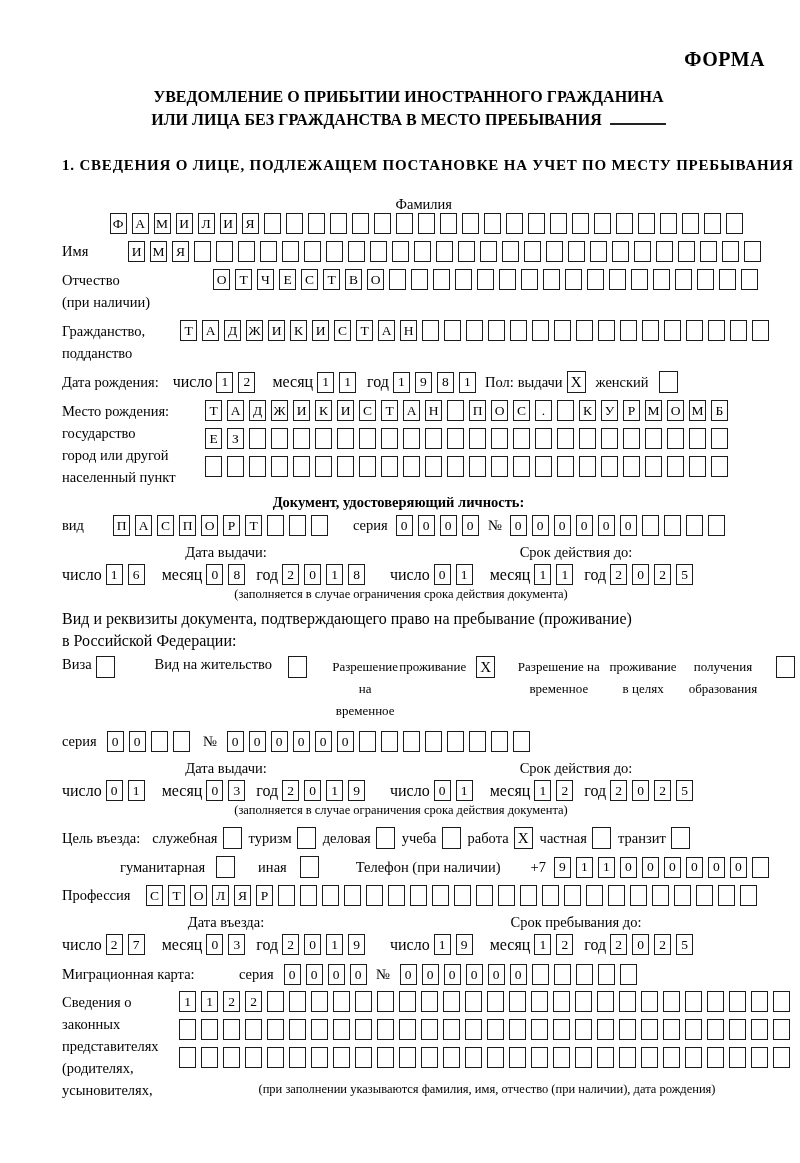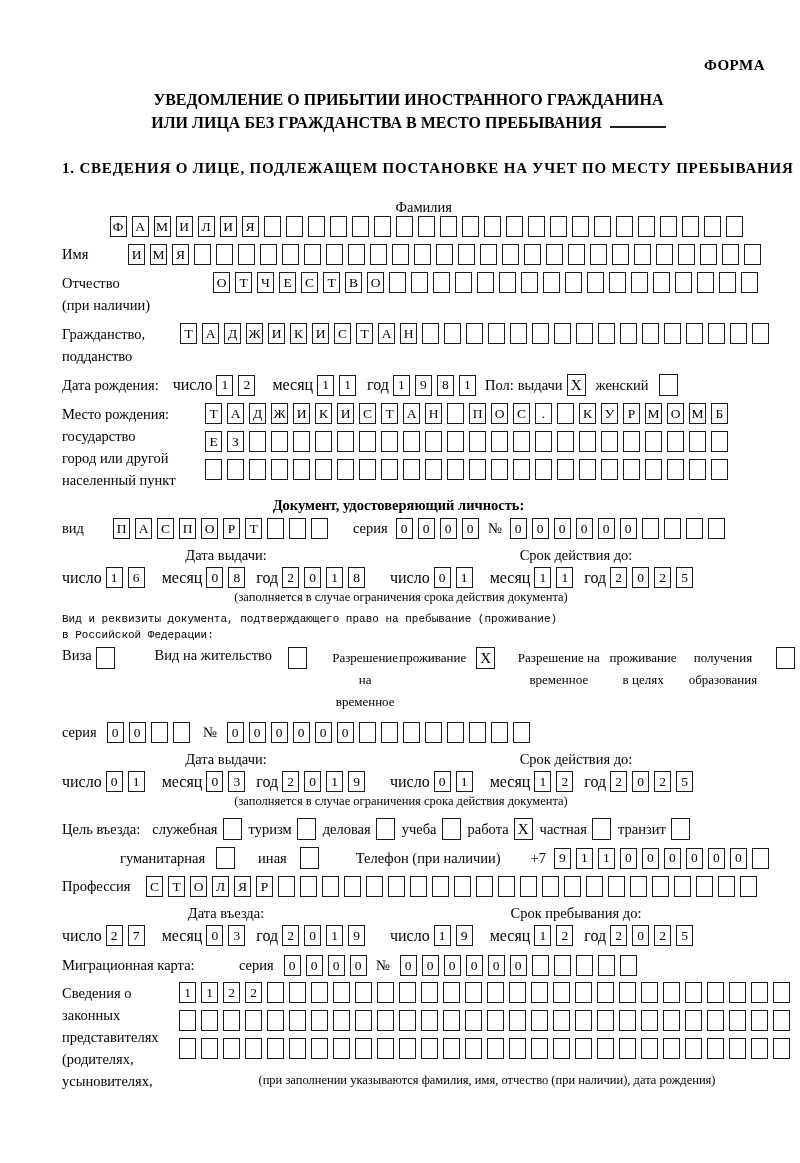--- a/index.html
+++ b/index.html
@@ -2,21 +2,21 @@
 <html><head>
 <meta charset="utf-8">
 <style>
   html,body{margin:0;padding:0;background:#fff;}
   body{width:800px;height:1163px;overflow:hidden;color:#000;
        font-family:"Liberation Serif","DejaVu Serif",serif;}
   .page{box-sizing:border-box;width:800px;height:1163px;padding:40px 5px 0 62px;position:relative;background:#fff;}
 
   .annotation{margin-left:558px;font-size:13.5px;line-height:19px;}
   .annotation .sub{margin-top:5px;}
-  .forma{margin-top:17px;padding-right:30px;text-align:right;font-weight:bold;font-size:15px;letter-spacing:.5px;}
+  .forma{margin-top:8px;padding-right:30px;text-align:right;font-weight:bold;font-size:20px;letter-spacing:.5px;}
 
   .title{margin-top:14px;text-align:center;font-weight:bold;font-size:16px;line-height:23px;padding-right:40px;white-space:nowrap;}
   .blank-underline{display:inline-block;width:56px;border-bottom:2.2px solid #222;height:13px;margin-left:8px;vertical-align:baseline;}
 
   .sect{margin-top:26px;font-weight:bold;font-size:15px;letter-spacing:.8px;white-space:nowrap;}
 
   .lbl{font-size:14.5px;white-space:nowrap;}
   .row{display:flex;align-items:center;margin-top:7px;}
   .row.top{align-items:flex-start;}
   .lblcol{display:flex;flex-direction:column;line-height:22px;flex:none;}
@@ -41,21 +41,21 @@
 
   .datepair{display:flex;margin-top:8px;align-items:flex-start;}
   .dcol1{width:328px;text-align:center;flex:none;}
   .dcol2{width:372px;text-align:center;flex:none;}
   .dhead{font-size:14.5px;margin-bottom:3px;white-space:nowrap;}
   .drow{display:flex;align-items:center;text-align:left;}
   .dlbl{font-size:16px;margin-right:4px;white-space:nowrap;}
   .dlbl.mid{margin-left:12px;}
   .note-r{margin-top:2px;text-align:center;padding-right:55px;font-size:12.5px;white-space:nowrap;}
 
-  .intro{margin-top:8px;font-size:11px;white-space:nowrap;font-family:Liberation Mono, monospace;}
+  .intro{margin-top:8px;font-size:16px;white-space:nowrap;}
   .resdoc{display:flex;align-items:flex-start;margin-top:6px;}
   .opt{display:flex;align-items:flex-start;}
   .optlines{display:flex;align-items:flex-start;text-align:center;line-height:22px;font-size:13px;}
 
   .pitem{display:flex;align-items:center;margin-right:7px;}
   .pitem .lbl{margin-right:5px;}
 
   .repnote{margin-top:14px;text-align:center;font-size:12.5px;white-space:nowrap;}
 </style>
 </head>

